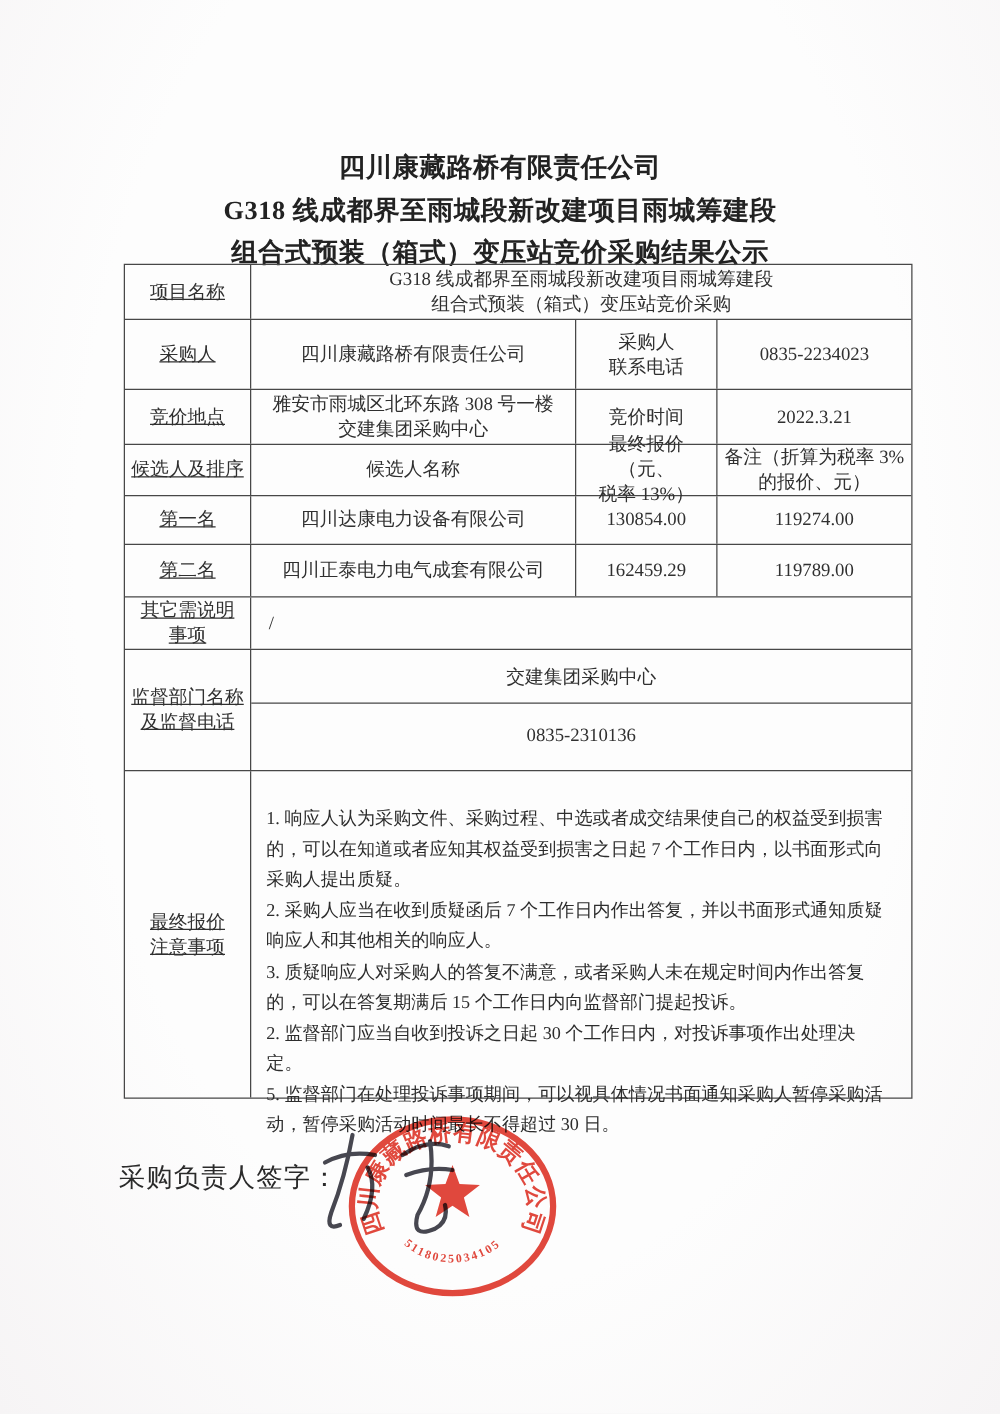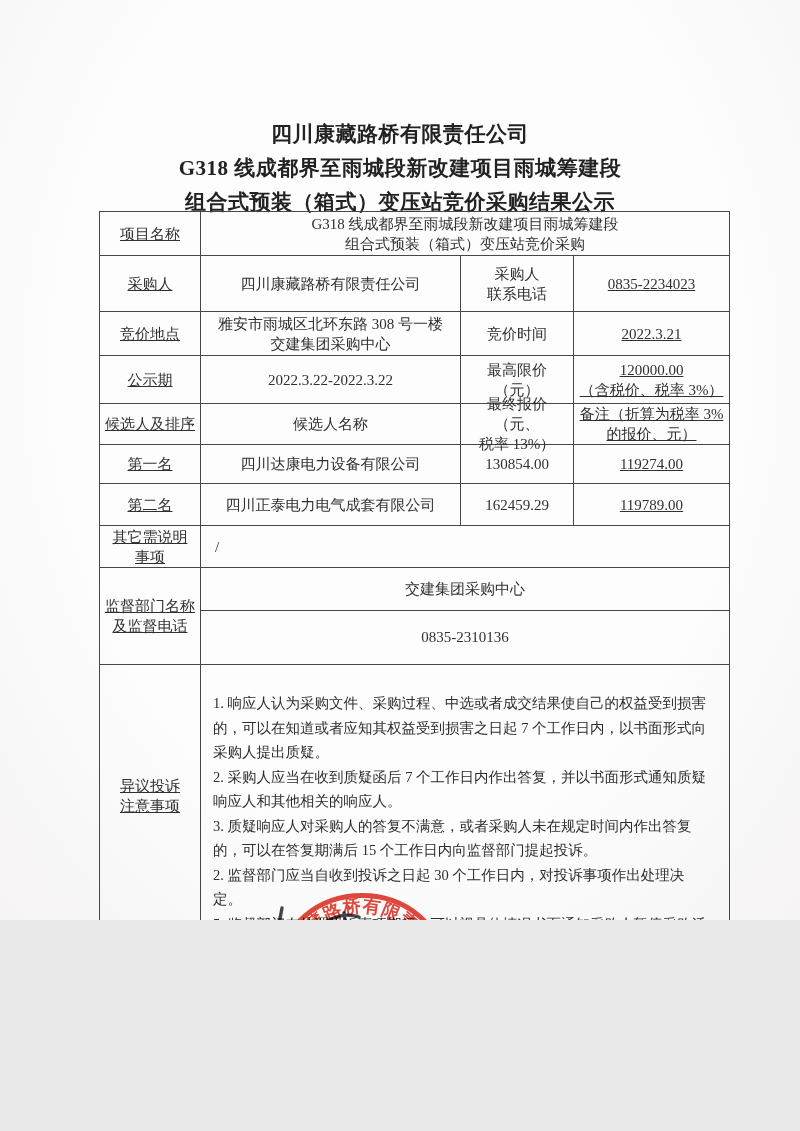--- a/index.html
+++ b/index.html
@@ -2,21 +2,21 @@
 <html><head>
 <meta charset="utf-8">
 <style>
   html,body{margin:0;padding:0;}
   body{
     width:800px;height:1131px;
     background:#e9e9e9;
     font-family:"Liberation Serif","DejaVu Serif",serif;
   }
   .page{
-    position:relative;width:800px;height:920px;overflow:hidden;
+    position:relative;width:800px;height:1131px;overflow:hidden;
     background:#fcfbfb;
     background-image:radial-gradient(ellipse at 50% 40%, #fdfdfd 60%, #f6f4f5 100%);
     color:#2b2b2b;
   }
   
   .title-block{
     position:absolute;left:0;top:117px;width:800px;
     text-align:center;font-weight:bold;color:#222;
   }
   .title-line{font-size:21px;line-height:34px;letter-spacing:0.5px;}
@@ -30,21 +30,21 @@
   .trow:last-child{border-bottom:none;}
   .cell{
     box-sizing:border-box;border-right:1px solid #474747;
     display:flex;flex-direction:column;align-items:center;justify-content:center;
     text-align:center;line-height:20px;padding:1px 4px;
   }
   .cell:last-child{border-right:none;}
   .c1{width:101px;flex:0 0 auto;text-decoration:underline;}
   .c2{width:260px;flex:0 0 auto;}
   .c3{width:113px;flex:0 0 auto;}
-  .c4{flex:1 1 auto;text-decoration:underline;}
+  .c4{flex:1 1 auto;}
   .span234{flex:1 1 auto;}
   .left-val{align-items:flex-start;padding-left:14px;}
   .stack{display:flex;flex-direction:column;flex:1 1 auto;}
   .substack{box-sizing:border-box;display:flex;align-items:center;justify-content:center;}
   .sub-top{height:43px;border-bottom:1px solid #474747;}
   .sub-bottom{flex:1 1 auto;}
   .complaint-body{
     align-items:flex-start;justify-content:flex-start;text-align:left;
     padding:26px 16px 10px 12px;font-size:14.5px;line-height:24.5px;color:#2d2d2d;
   }
@@ -91,29 +91,20 @@
     <div class="trow" style="height:44px">
       <div class="cell c1">竞价地点</div>
       <div class="cell c2">
         <div>雅安市雨城区北环东路 308 号一楼</div>
         <div>交建集团采购中心</div>
       </div>
       <div class="cell c3">竞价时间</div>
       <div class="cell c4">2022.3.21</div>
     </div>
 
-    <div class="trow" style="height:48px">
-      <div class="cell c1">公示期</div>
-      <div class="cell c2">2022.3.22-2022.3.22</div>
-      <div class="cell c3">最高限价（元）</div>
-      <div class="cell c4">
-        <div>120000.00</div>
-        <div>（含税价、税率 3%）</div>
-      </div>
-    </div>
 
     <div class="trow" style="height:41px">
       <div class="cell c1">候选人及排序</div>
       <div class="cell c2">候选人名称</div>
       <div class="cell c3">
         <div>最终报价（元、</div>
         <div>税率 13%）</div>
       </div>
       <div class="cell c4">
         <div>备注（折算为税率 3%</div>
@@ -149,21 +140,21 @@
         <div>及监督电话</div>
       </div>
       <div class="stack span234">
         <div class="substack sub-top">交建集团采购中心</div>
         <div class="substack sub-bottom">0835-2310136</div>
       </div>
     </div>
 
     <div class="trow" style="height:261px">
       <div class="cell c1">
-        <div>异议投诉</div>
+        <div>最终报价</div>
         <div>注意事项</div>
       </div>
       <div class="cell span234 complaint-body">
         <div>1. 响应人认为采购文件、采购过程、中选或者成交结果使自己的权益受到损害的，可以在知道或者应知其权益受到损害之日起 7 个工作日内，以书面形式向采购人提出质疑。</div>
         <div>2. 采购人应当在收到质疑函后 7 个工作日内作出答复，并以书面形式通知质疑响应人和其他相关的响应人。</div>
         <div>3. 质疑响应人对采购人的答复不满意，或者采购人未在规定时间内作出答复的，可以在答复期满后 15 个工作日内向监督部门提起投诉。</div>
         <div>2. 监督部门应当自收到投诉之日起 30 个工作日内，对投诉事项作出处理决定。</div>
         <div>5. 监督部门在处理投诉事项期间，可以视具体情况书面通知采购人暂停采购活动，暂停采购活动时间最长不得超过 30 日。</div>
       </div>
     </div>

